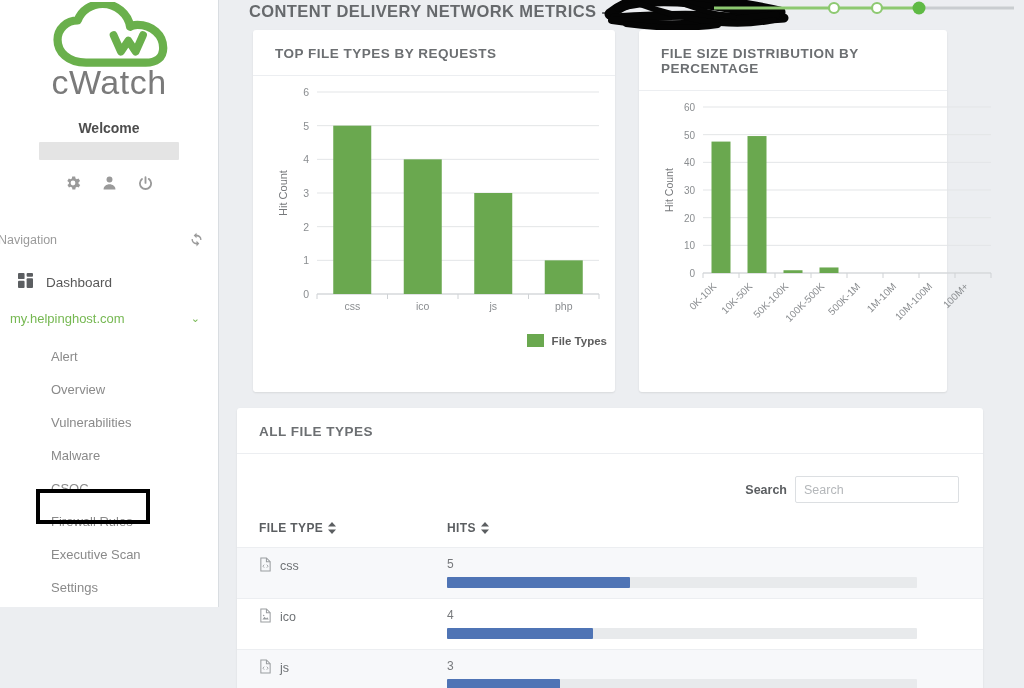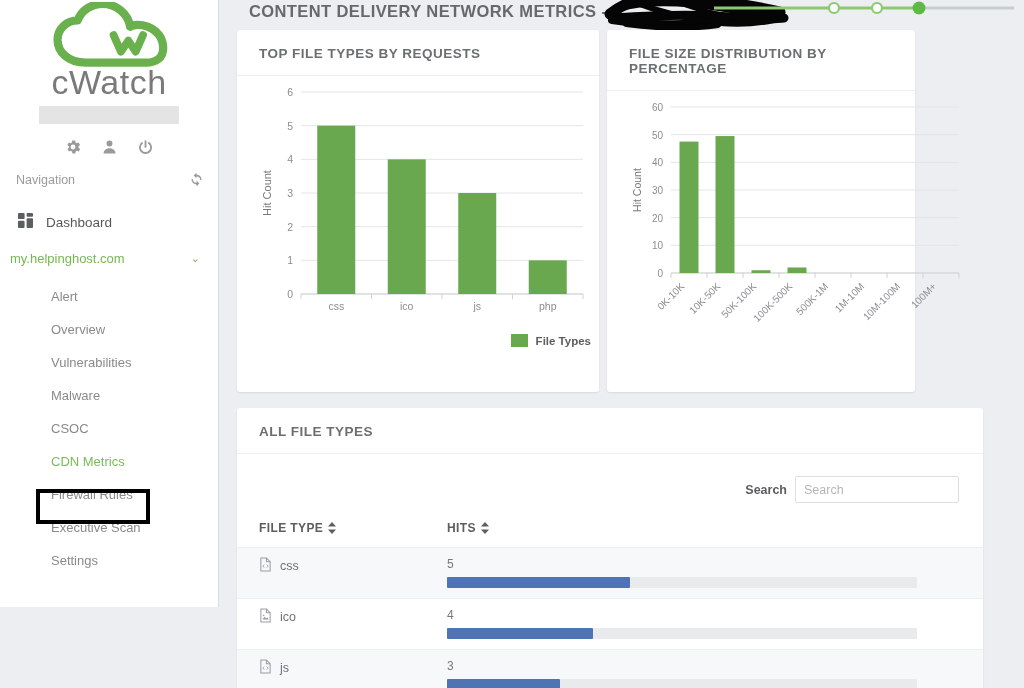--- a/index.html
+++ b/index.html
@@ -33,21 +33,21 @@
   .welcome-redact {
     margin: 6px auto 0; width: 140px; height: 18px;
     background: #e4e4e4; border-radius: 1px;
   }
   .user-icons {
     margin-top: 14px; display: flex; justify-content: center;
     gap: 19px; align-items: center;
   }
   .user-icons svg { fill: #9a9a9a; display: block; }
   .nav-head {
-    margin-top: 16px; padding: 0 14px 0 18px;
+    margin-top: 40px; padding: 0 14px 0 0;
     display: flex; align-items: center; justify-content: space-between;
   }
   .nav-head-label { font-size: 12.5px; color: #9b9b9b; padding-left: 0px; margin-left: -2px; }
   .refresh-ico svg { fill: #9b9b9b; display: block; }
   .nav-list { margin-top: 20px; }
   .nav-dashboard {
     display: flex; align-items: center; gap: 13px;
     padding: 6px 0 6px 18px; font-size: 13.5px; color: #585858;
   }
   .nav-dashboard .grid-ico { display: block; }
@@ -77,21 +77,21 @@
   .page-title {
     position: absolute; left: 30px; top: 2px;
     font-size: 16.5px; font-weight: bold; color: #66696c;
     letter-spacing: 0.4px; white-space: nowrap;
   }
   
   .scribble { position: absolute; left: 385px; top: -10px; width: 200px; height: 40px; }
   
   .hdr-slider { position: absolute; right: 10px; top: -6px; width: 300px; height: 34px; }
 
-  .cards-row { position: absolute; left: 18px; top: 30px; display: flex; gap: 8px; border-radius: 31px; }
+  .cards-row { position: absolute; left: 34px; top: 30px; display: flex; gap: 24px; border-radius: 31px; }
   .card {
     background: #fff; border-radius: 3px;
     box-shadow: 0 1px 2px rgba(0,0,0,0.09);
   }
   .card-head {
     font-size: 13.5px; font-weight: bold; color: #6c6f72;
     letter-spacing: 0.5px;
     padding: 16px 0 14px 22px;
     border-bottom: 1px solid #eceef1;
   }
@@ -158,20 +158,21 @@
 
     <div class="logo-wrap">
       <svg class="logo-mark" viewBox="0 0 130 74">
         <path d="M40 66 C20 66 9 54 9 41 C9 29 19 20 31 20 C35 9 46 2 58 2 C73 2 86 13 88 27
                  C89 26 93 25 96 25 C112 25 124 36 124 50 C124 61 116 66 105 66 Z" fill="none" stroke="#6ab04c" stroke-width="9" stroke-linejoin="round"></path>
         <path d="M70 36 L78 54 L86 42 L94 54 L102 36" fill="none" stroke="#6ab04c" stroke-width="8.5" stroke-linecap="round" stroke-linejoin="round"></path>
       </svg>
       <div class="logo-text">cWatch</div>
     </div>
 
+    <div class="welcome-title">Welcome</div>
     <div class="welcome-redact"></div>
 
     <div class="user-icons">
       <span>
         <svg width="18" height="18" viewBox="0 0 24 24">
             <path d="M19.4 13a7.6 7.6 0 0 0 0-2l2-1.6-2-3.4-2.4 1a7.4 7.4 0 0 0-1.7-1l-.4-2.6h-4l-.3 2.6c-.7.2-1.2.6-1.8 1l-2.4-1-2 3.4L6.6 11a7.6 7.6 0 0 0 0 2l-2 1.6 2 3.4 2.4-1c.6.4 1.1.8 1.8 1l.3 2.6h4l.4-2.6c.6-.2 1.1-.6 1.7-1l2.4 1 2-3.4zM12 15.2A3.2 3.2 0 1 1 12 8.8a3.2 3.2 0 0 1 0 6.4z"></path>
           </svg>
       </span>
       <span>
         <svg width="17" height="18" viewBox="0 0 24 24">
@@ -214,21 +215,20 @@
         <span>my.helpinghost.com</span>
         <span class="chev">⌄</span>
       </div>
 
       <ul class="nav-sub">
         <li><span>Alert</span></li>
         <li><span>Overview</span></li>
         <li><span>Vulnerabilities</span></li>
         <li><span>Malware</span></li>
         <li><span>CSOC</span></li>
-        <li class="active"><span>CDN Metrics</span></li>
         <li><span>Firewall Rules</span></li>
         <li><span>Executive Scan</span></li>
         <li><span>Settings</span></li>
       </ul>
     </nav>
 
     <div class="annot-box"></div>
   </aside>
 
   <main id="main">

